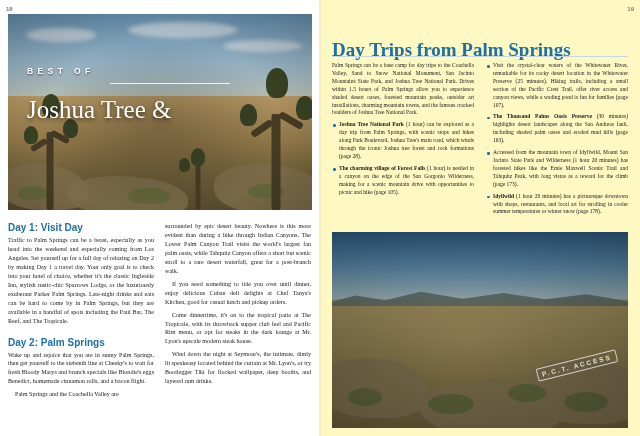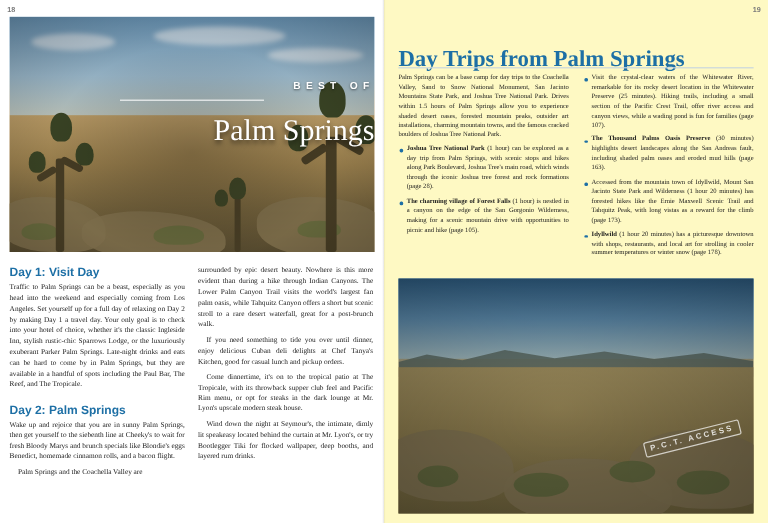--- a/index.html
+++ b/index.html
@@ -26,21 +26,21 @@
   .hero .bush{position:absolute;background:#6b7340;border-radius:50% 50% 40% 40%;opacity:.8;}
   
   .jt{position:absolute;bottom:0;}
   .jt .trunk{position:absolute;bottom:0;left:50%;transform:translateX(-50%);background:#4e4328;border-radius:2px;}
   .jt .arm{position:absolute;background:#4e4328;border-radius:3px;}
   .jt .tuft{position:absolute;background:#3f4a28;border-radius:50% 50% 40% 40%;}
 
   .hero-overlay{position:absolute;left:0;top:0;width:100%;height:100%;
         background:radial-gradient(ellipse at 50% 58%,rgba(0,0,0,.30) 0%,rgba(0,0,0,.12) 55%,rgba(0,0,0,.28) 100%);}
 
-  .hero-text{position:absolute;left:0;right:0;top:52px;text-align:right;color:#ffffff;}
+  .hero-text{position:absolute;left:0;right:0;top:52px;text-align:left;color:#ffffff;padding-left:19px;}
   .best-of{font-family:"Liberation Sans",sans-serif;font-size:8.5px;letter-spacing:4.4px;font-weight:bold;
         text-shadow:0 1px 2px rgba(0,0,0,.55);}
   .best-rule{width:120px;height:1px;background:rgba(255,255,255,.85);margin:7px auto 11px;}
   .hero-title{font-family:"Liberation Serif",serif;font-size:25px;line-height:1.18;font-weight:normal;
         text-shadow:0 2px 4px rgba(0,0,0,.6);}
 
   
   .left-body{position:absolute;left:8px;top:222px;width:304px;display:flex;gap:11px;}
   .col{width:146px;}
   h2.day{font-family:"Liberation Sans",sans-serif;font-size:10px;color:#1d6fa5;font-weight:bold;margin:0 0 3px;}
@@ -126,21 +126,21 @@
         <div class="trunk" style="width:5px;height:50px;"></div>
         <div class="tuft" style="left:15px;bottom:44px;width:14px;height:18px;"></div>
         <div class="tuft" style="left:3px;bottom:38px;width:11px;height:14px;"></div>
       </div>
 
       <div class="hero-overlay"></div>
 
       <div class="hero-text">
         <div class="best-of">BEST OF</div>
         <div class="best-rule"></div>
-        <div class="hero-title">Palm Springs</div>
+        <div class="hero-title">Joshua Tree &amp;</div>
       </div>
     </div>
 
     <div class="left-body">
       <div class="col">
         <h2 class="day">Day 1: Visit Day</h2>
         <p class="body">Traffic to Palm Springs can be a beast, especially as you head into the weekend and especially coming from Los Angeles. Set yourself up for a full day of relaxing on Day 2 by making Day 1 a travel day. Your only goal is to check into your hotel of choice, whether it's the classic Ingleside Inn, stylish rustic-chic Sparrows Lodge, or the luxuriously exuberant Parker Palm Springs. Late-night drinks and eats can be hard to come by in Palm Springs, but they are available in a handful of spots including the Paul Bar, The Reef, and The Tropicale.</p>
         <h2 class="day second">Day 2: Palm Springs</h2>
         <p class="body">Wake up and rejoice that you are in sunny Palm Springs, then get yourself to the siebenth line at Cheeky's to wait for fresh Bloody Marys and brunch specials like Blondie's eggs Benedict, homemade cinnamon rolls, and a bacon flight.</p>
         <p class="body indent">Palm Springs and the Coachella Valley are</p>

